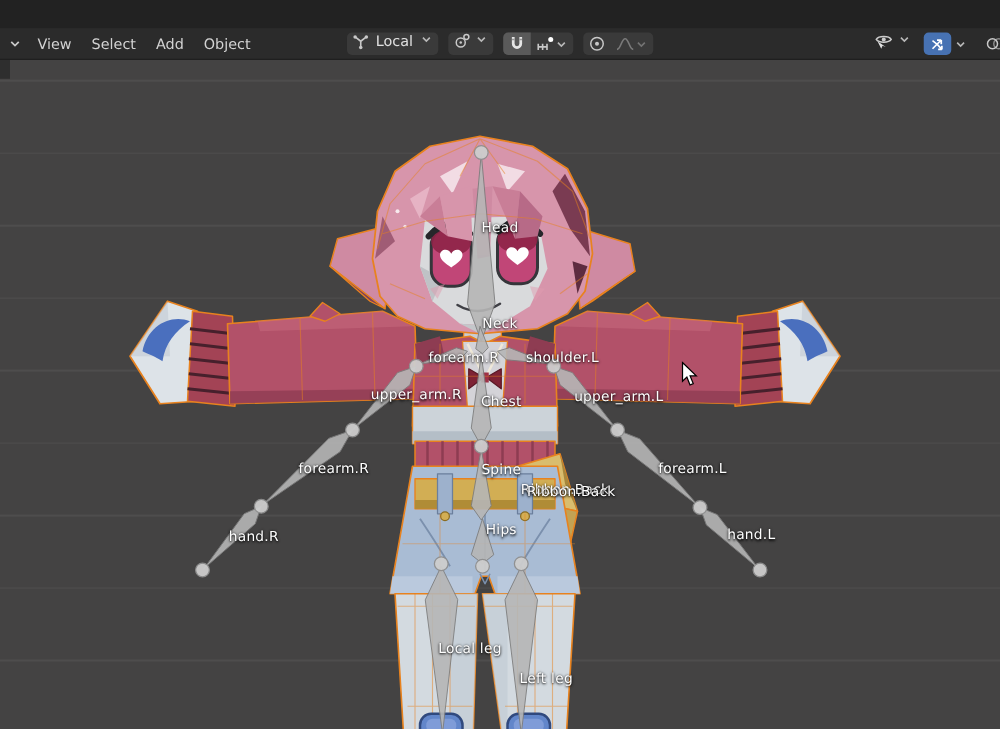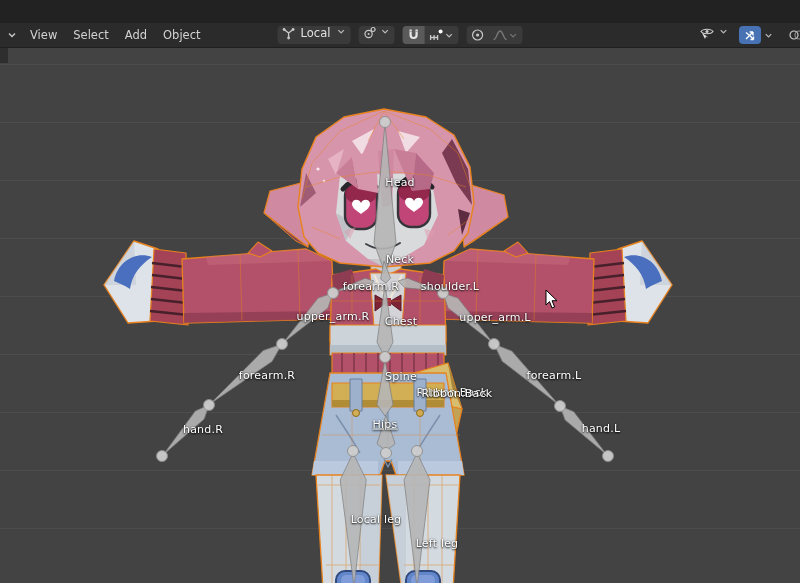--- a/index.html
+++ b/index.html
@@ -329,21 +329,21 @@
       <span class="bone-label" style="left: 450px; top: 263px;">shoulder.L</span>
       <span class="bone-label" style="left: 333px; top: 293px;">upper_arm.R</span>
       <span class="bone-label" style="left: 401px; top: 298px;">Chest</span>
       <span class="bone-label" style="left: 495px; top: 294px; text-align: right;">upper_arm.L</span>
       <span class="bone-label" style="left: 267px; top: 352px;">forearm.R</span>
       <span class="bone-label" style="left: 401px; top: 353px;">Spine</span>
       <span class="bone-label" style="left: 554px; top: 352px;">forearm.L</span>
       <span class="bone-label" style="left: 452px; top: 369px;">Ribbon.Back</span>
       <span class="bone-label" style="left: 457px; top: 370px;">Ribbon.Back</span>
       <span class="bone-label" style="left: 203px; top: 406px;">hand.R</span>
-      <span class="bone-label" style="left: 385px; top: 401px; text-decoration: underline;">Hips</span>
+      <span class="bone-label" style="left: 401px; top: 401px;">Hips</span>
       <span class="bone-label" style="left: 601px; top: 405px;">hand.L</span>
       <span class="bone-label" style="left: 376px; top: 496px;">Local leg</span>
       <span class="bone-label" style="left: 437px; top: 520px;">Left leg</span>
     </div>
 
   <svg id="cursor" width="14" height="20" viewBox="0 0 14 20" style="left: 545px; top: 266px;">
     <path d="M1,1 L1,16 L4.5,12.6 L7,19 L9.6,17.9 L7.1,11.7 L12,11.7 Z" fill="#ffffff" stroke="#000" stroke-width="1"></path>
   </svg>
 
 </div>

